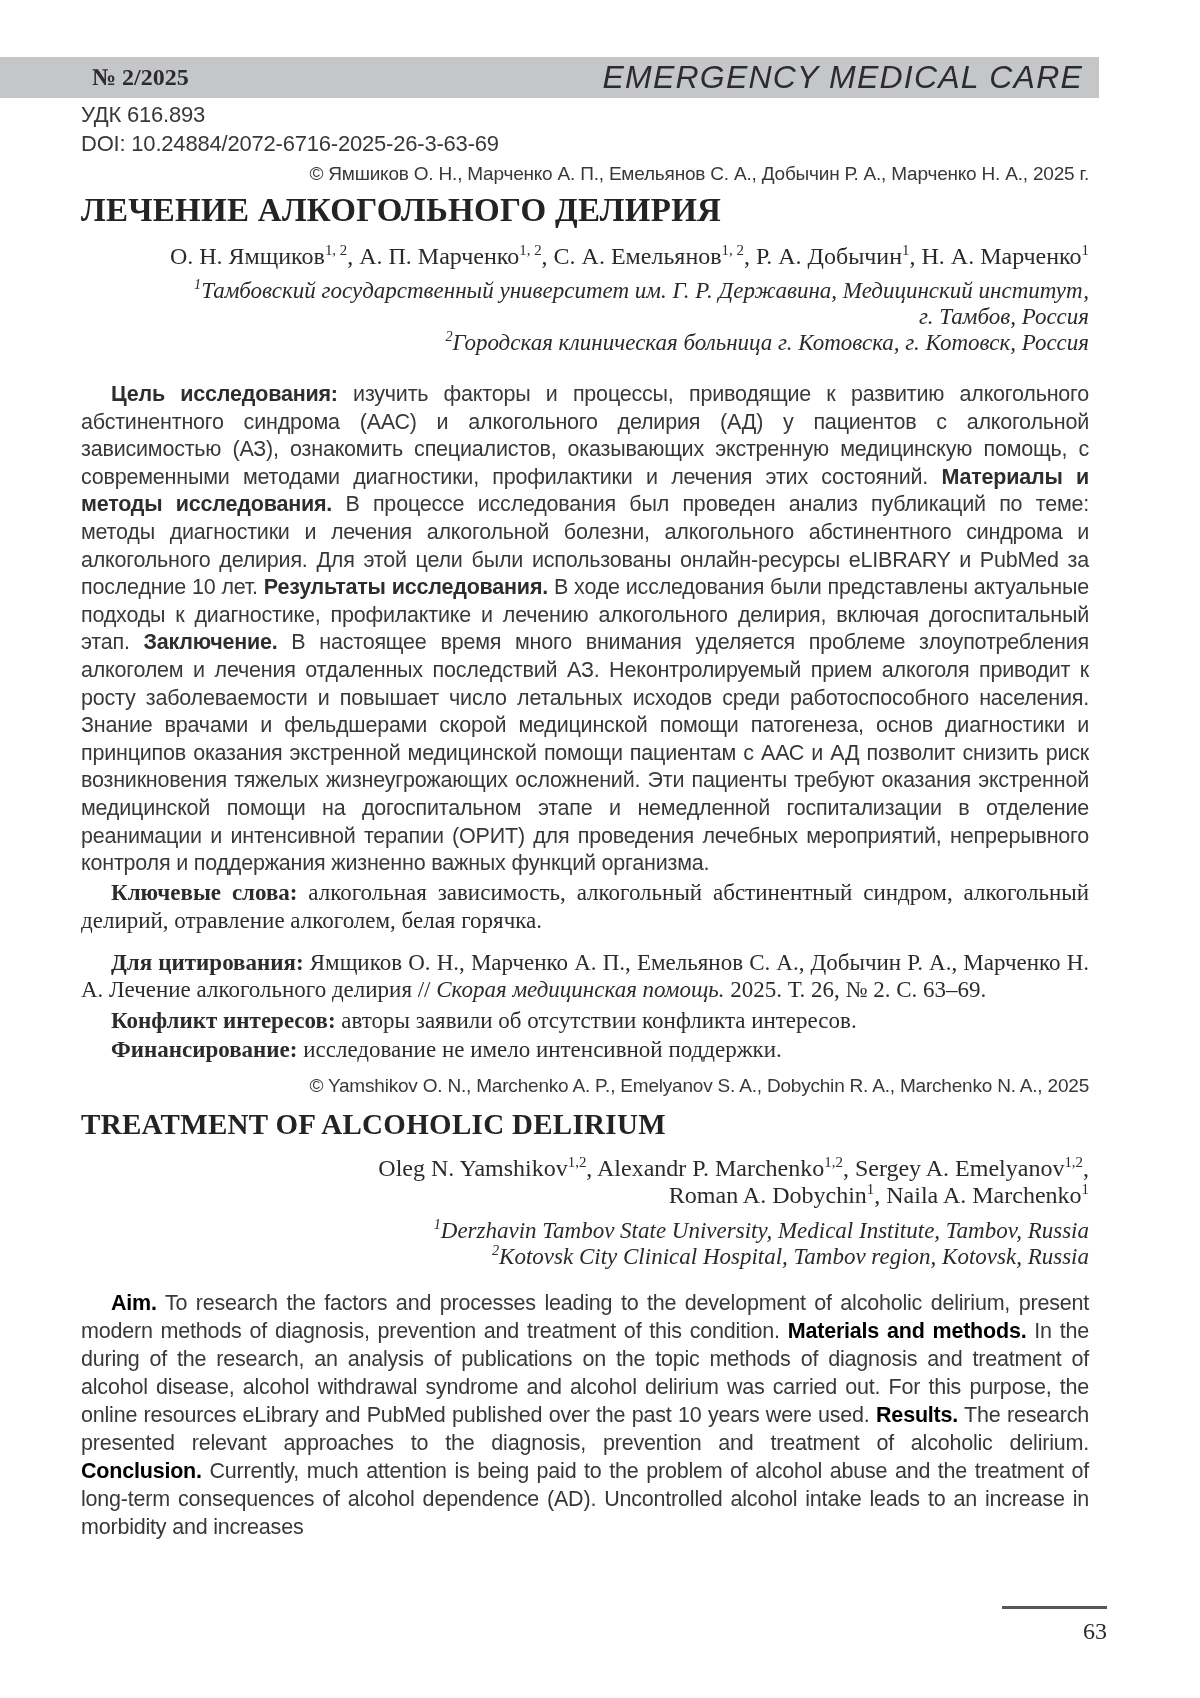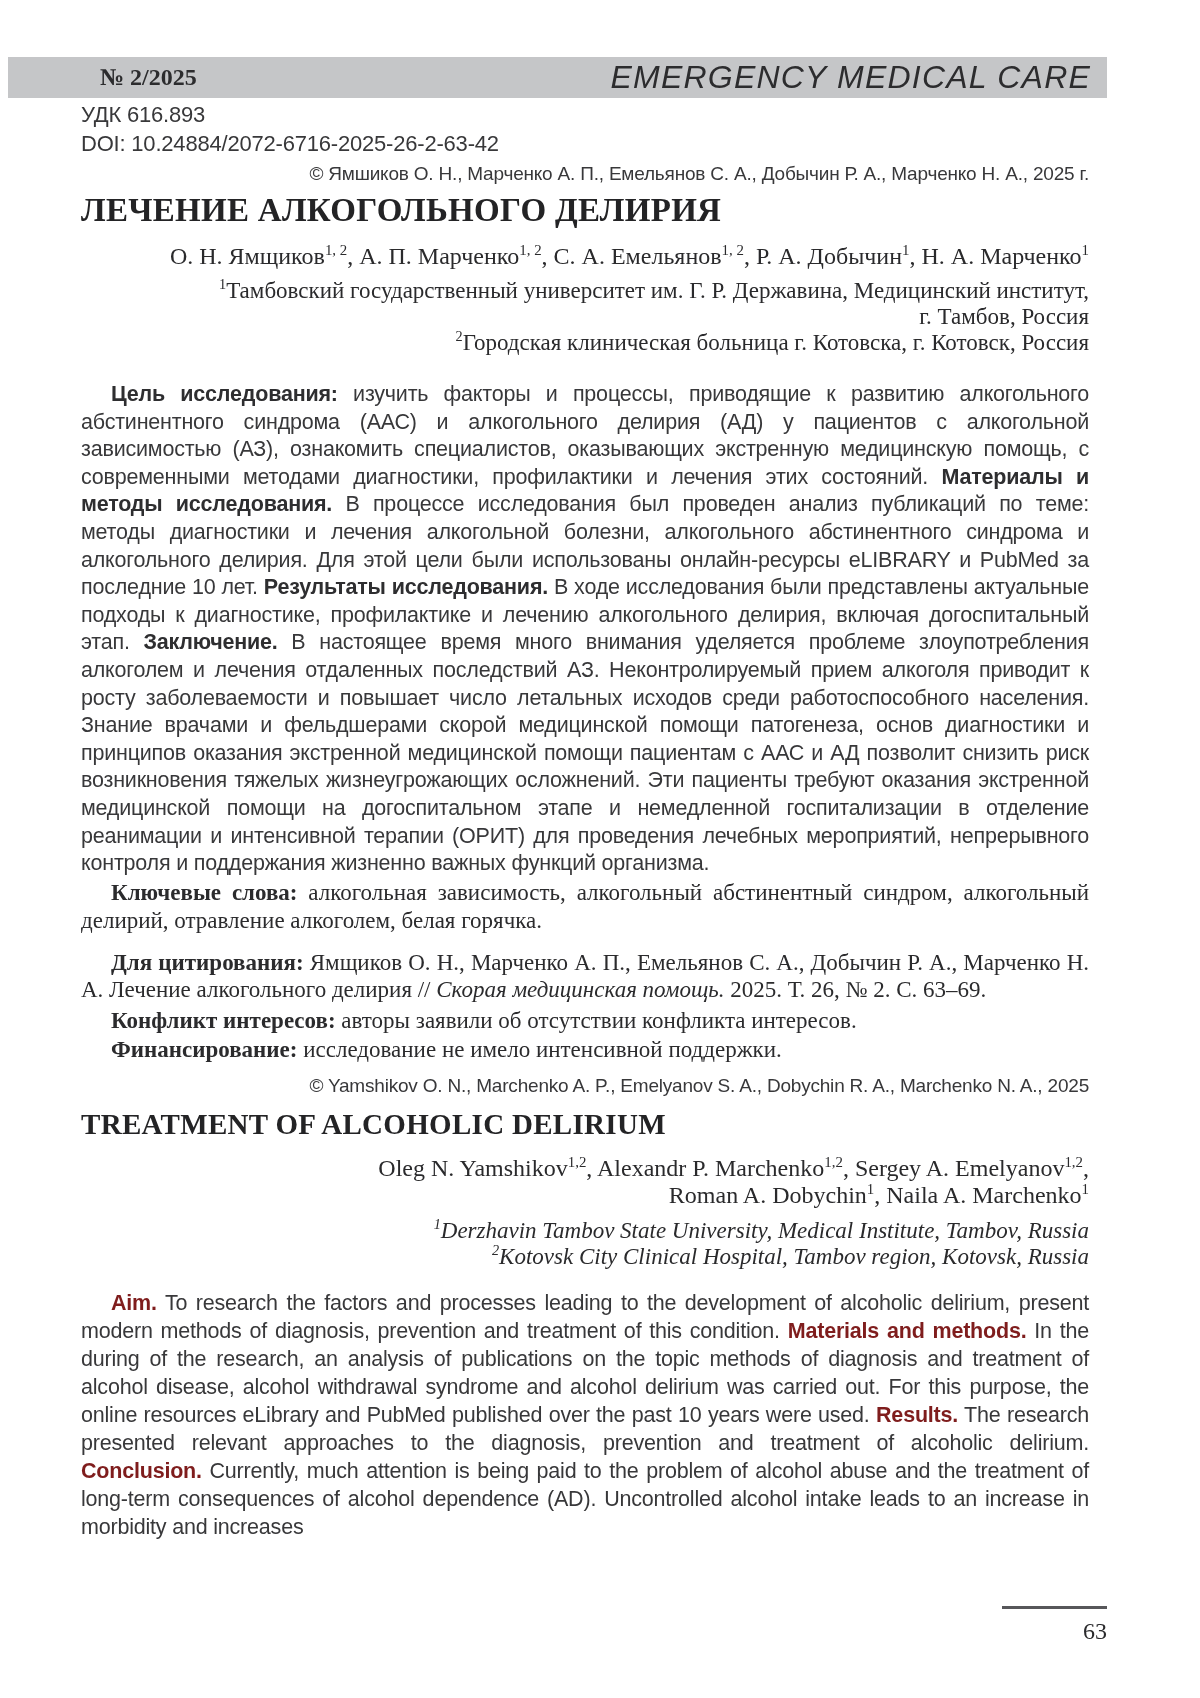--- a/index.html
+++ b/index.html
@@ -7,21 +7,21 @@
     position:relative;
     width:1200px; height:1698px;
     background:#ffffff;
     overflow:hidden;
     color:#2b2b2d;
     font-family:"Liberation Serif", serif;
   }
 
   
   .topbar {
-    position:absolute; left:8px; top:57px;
+    position:absolute; left:0; top:57px;
     width:1099px; height:41px;
     background:#c5c6c8;
     display:flex; align-items:center; justify-content:space-between;
     box-sizing:border-box;
     padding:0 16px 0 92px;
   }
   .topbar .issue {
     font-family:"Liberation Serif", serif;
     font-weight:bold; font-size:24px; color:#2c2c2e;
   }
@@ -45,21 +45,21 @@
     margin:4px 0 0 0;
     font-weight:bold; font-size:33px; line-height:42px;
     letter-spacing:0.3px; color:#232325;
   }
   .authors {
     font-size:24px; line-height:30px; text-align:right;
     margin-top:10px; white-space:nowrap; color:#2a2a2c;
   }
   sup { font-size:62%; line-height:0; vertical-align:super; }
   .affils {
-    font-size:23px; line-height:26px;
+    font-style:italic; font-size:23px; line-height:26px;
     text-align:right; margin-top:7px; color:#2a2a2c;
   }
 
   .abstract {
     margin:25px 0 0 0;
     font-size:21.5px; line-height:27.6px;
     text-align:justify; text-indent:30px;
   }
   .abstract b { color:#2e2e30; }
 
@@ -95,21 +95,21 @@
   }
   .affils-en {
     font-style:italic; font-size:23px; line-height:26px;
     text-align:right; margin-top:9px; color:#2a2a2c;
   }
   .abstract-en {
     margin:19px 0 0 0;
     font-size:21.5px; line-height:28px;
     text-align:justify; text-indent:30px;
   }
-  .abstract-en b { color:#7f1d1d;margin-top:32px; }
+  .abstract-en b { color:#000000;margin-top:32px; }
 
   
   .footer-rule {
     position:absolute; right:93px; top:1606px;
     width:105px; height:3px; background:#57575a;
   }
   .page-number {
     position:absolute; right:93px; top:1618px;
     font-size:24px; color:#2a2a2c;
     font-family:"Liberation Serif", serif;
@@ -121,21 +121,21 @@
 <div class="page">
 
   <header class="topbar">
     <span class="issue">№ 2/2025</span>
     <span class="journal">EMERGENCY MEDICAL CARE</span>
   </header>
 
   <div class="content">
 
     <div class="udk sans">УДК 616.893</div>
-    <div class="doi sans">DOI: 10.24884/2072-6716-2025-26-2-63-42</div>
+    <div class="doi sans">DOI: 10.24884/2072-6716-2025-26-3-63-69</div>
     <div class="copyright sans">© Ямшиков О. Н., Марченко А. П., Емельянов С. А., Добычин Р. А., Марченко Н. А., 2025 г.</div>
 
     <h1 class="title-ru">ЛЕЧЕНИЕ АЛКОГОЛЬНОГО ДЕЛИРИЯ</h1>
 
     <div class="authors"><span>О. Н. Ямщиков</span><sup>1, 2</sup><span>, </span><span>А. П. Марченко</span><sup>1, 2</sup><span>, </span><span>С. А. Емельянов</span><sup>1, 2</sup><span>, </span><span>Р. А. Добычин</span><sup>1</sup><span>, </span><span>Н. А. Марченко</span><sup>1</sup></div>
 
     <div class="affils">
       <div><sup>1</sup><span>Тамбовский государственный университет им. Г. Р. Державина, Медицинский институт,</span></div>
       <div><span>г. Тамбов, Россия</span></div>
       <div><sup>2</sup><span>Городская клиническая больница г. Котовска, г. Котовск, Россия</span></div>

